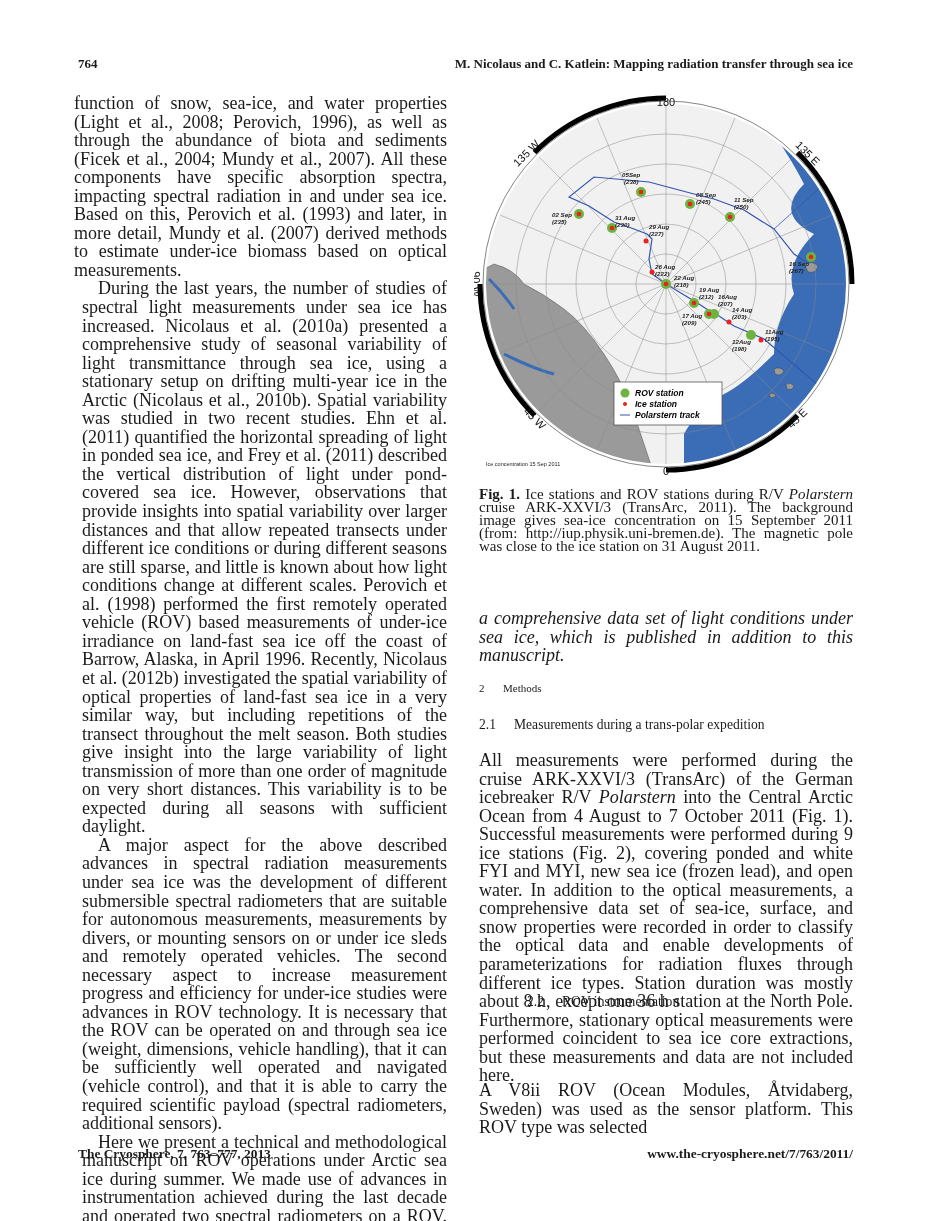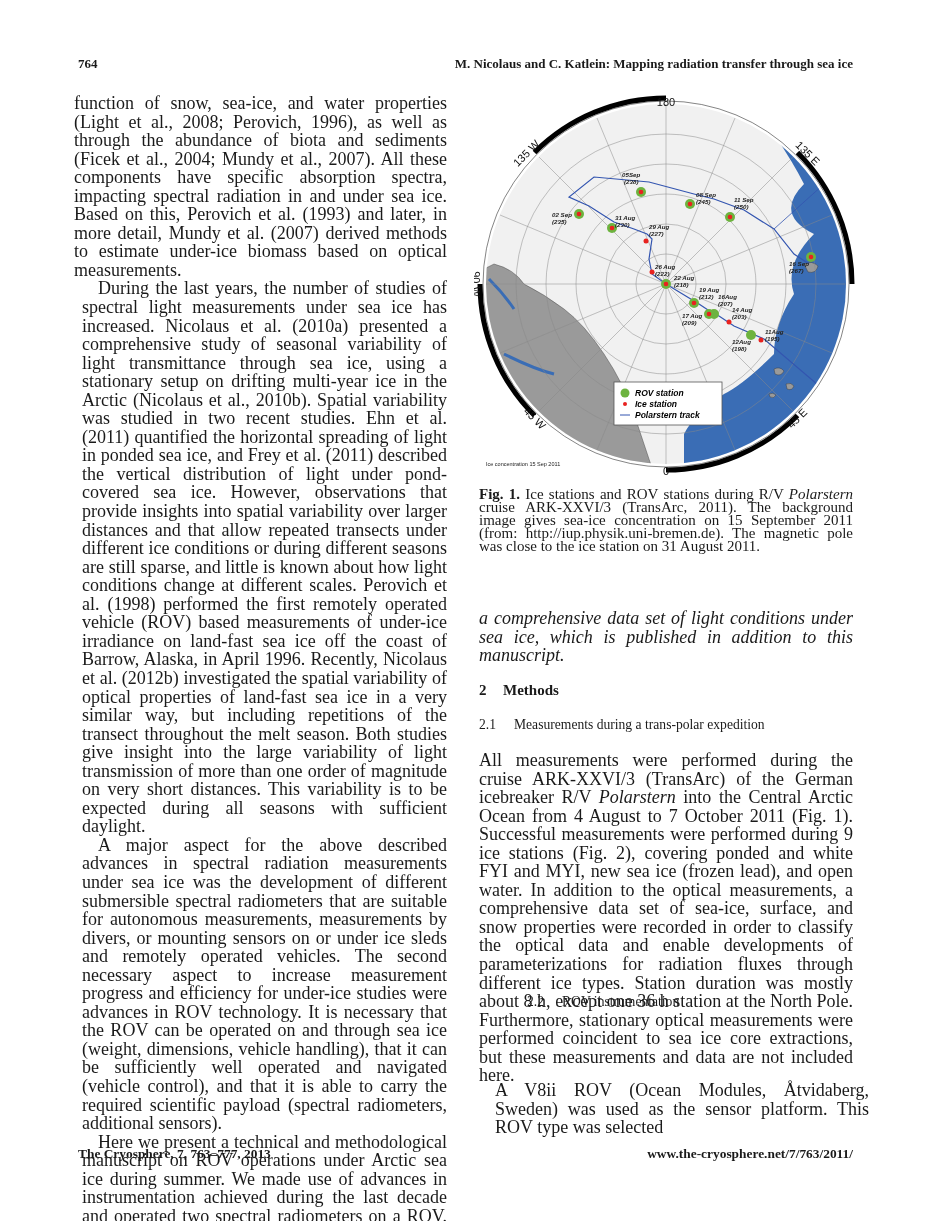--- a/index.html
+++ b/index.html
@@ -11,21 +11,21 @@
   .running-head .title { position: absolute; right: 0; top: 0; }
   .col { position: absolute; font-size: 18px; line-height: 18.55px; text-align: justify; }
   .col-left { left: 74px; top: 94px; width: 373px; }
   .col-right { left: 479px; width: 374px; }
   .col p { margin: 0; hyphens: manual; }
   .col p.indent { text-indent: 16px; margin-left: 8px; }
   .figure { position: absolute; left: 474px; top: 94px; width: 385px; height: 384px; }
   .caption { position: absolute; left: 479px; top: 488px; width: 374px; font-size: 15px;
              line-height: 13px; text-align: justify; }
   .caption b { font-weight: bold; }
-  .h1 { position: absolute; left: 479px; top: 682px; font-weight: bold; font-size: 15px; }
+  .h1 { position: absolute; left: 479px; top: 682px; font-weight: normal; font-size: 11px; }
   .h2 { position: absolute; left: 479px; font-weight: normal; font-size: 13.6px; }
   .hnum { display: inline-block; width: 35px; }
   .h1 .hnum { width: 24px; }
   .footer { position: absolute; top: 1146px; left: 74px; right: 72px; font-weight: bold; font-size: 13.4px; }
   .footer .j { position: absolute; left: 4px; }
   .footer .url { position: absolute; right: 0; }
   svg text { font-family: "Liberation Sans", "DejaVu Sans", sans-serif; }
   .map-lbl { font-size: 6.2px; font-style: italic; font-weight: bold; fill: #222; }
 </style>
 </head>
@@ -201,20 +201,20 @@
 </div>
 
 <div class="col col-right" style="top:751px;">
   <p><span>All measurements were performed during the cruise ARK-XXVI/3 (TransArc) of the German icebreaker R/V </span><i>Polarstern</i><span> into the Central Arctic Ocean from 4 August to 7 October 2011 (Fig. 1). Successful measurements were performed during 9 ice stations (Fig. 2), covering ponded and white FYI and MYI, new sea ice (frozen lead), and open water. In addition to the optical measurements, a comprehensive data set of sea-ice, surface, and snow properties were recorded in order to classify the optical data and enable developments of parameterizations for radiation fluxes through different ice types. Station duration was mostly about 8 h, except one 36 h station at the North Pole. Furthermore, stationary optical measurements were performed coincident to sea ice core extractions, but these measurements and data are not included here.</span></p>
 </div>
 
 <div class="h2" style="top:994px;margin-left:48px;">
   <span class="hnum">2.2</span><span>ROV instrumentation</span>
 </div>
 
-<div class="col col-right" style="top:1081px;margin-left:16px;">
+<div class="col col-right" style="top:1081px;">
   <p>A V8ii ROV (Ocean Modules, Åtvidaberg, Sweden) was used as the sensor platform. This ROV type was selected</p>
 </div>
 
 <div class="footer">
   <span class="j">The Cryosphere, 7, 763–777, 2013</span>
   <span class="url">www.the-cryosphere.net/7/763/2011/</span>
 </div>
 
 </body></html>

